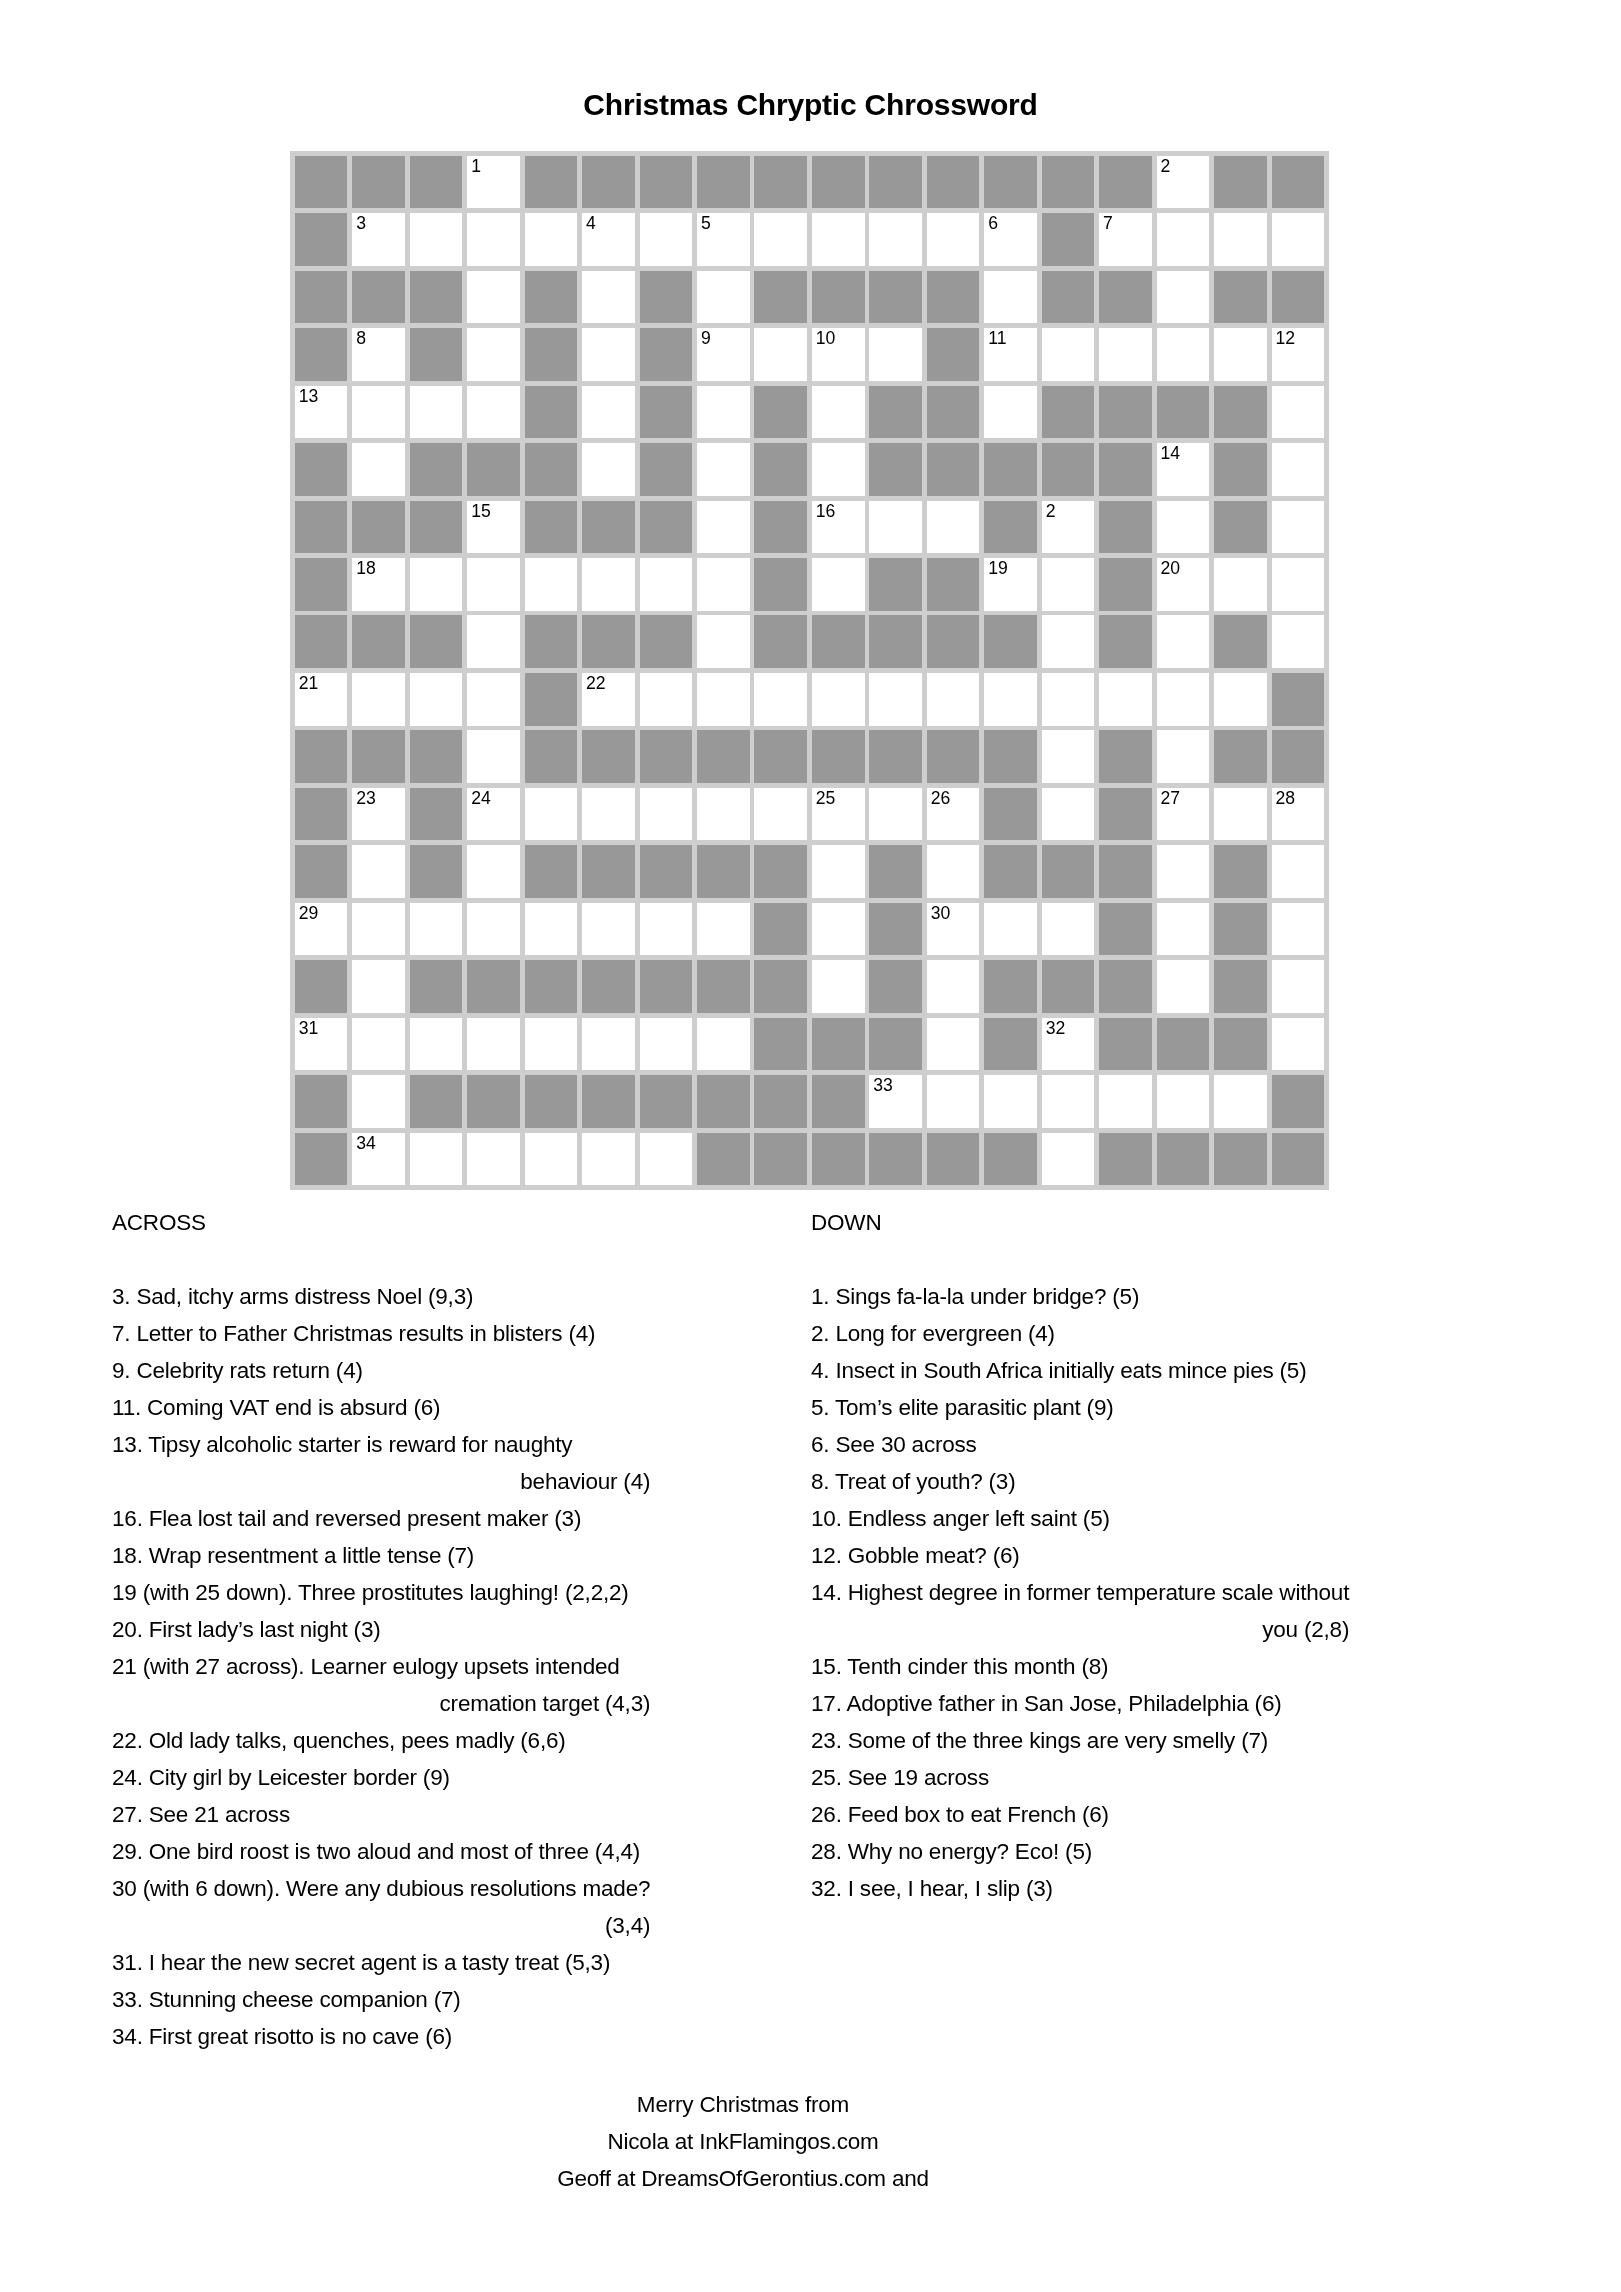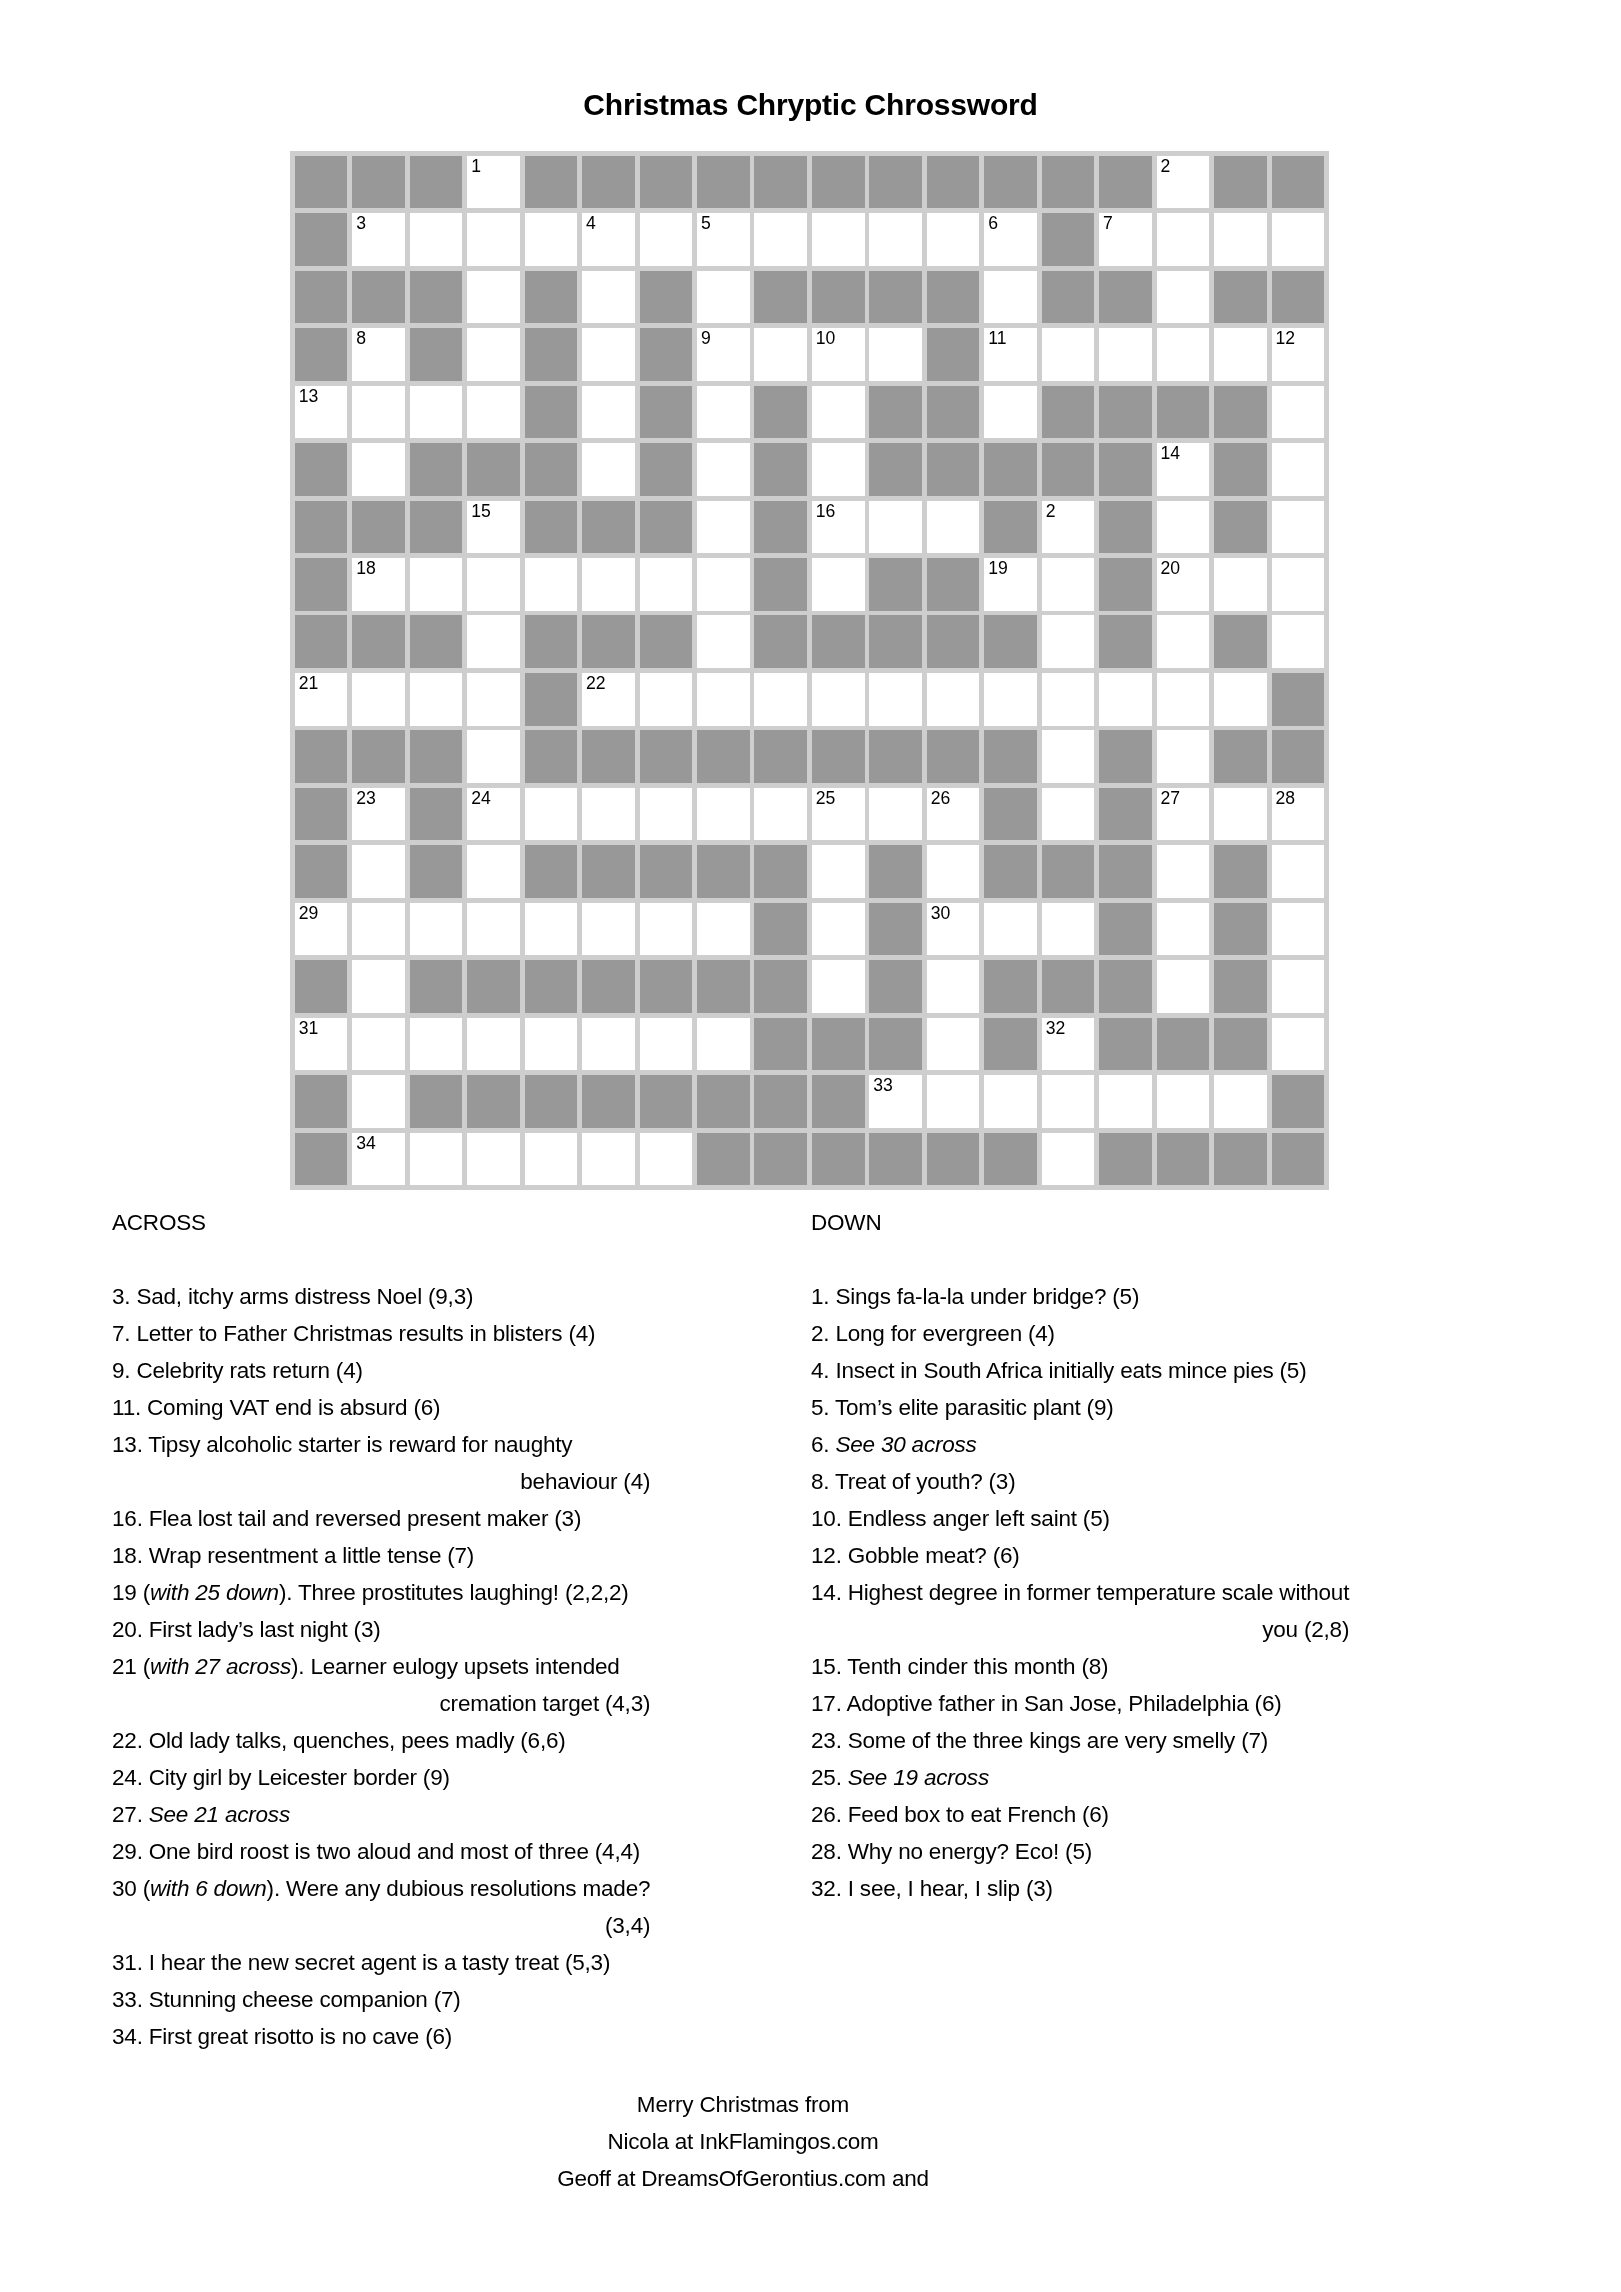--- a/index.html
+++ b/index.html
@@ -45,21 +45,21 @@
     font-size:22.5px;
     line-height:37px;
     letter-spacing:-0.2px;
     white-space:nowrap;
   }
   .clues.across{left:112px;}
   .clues.down{left:811px;}
   .clue-heading{line-height:37px;}
   .spacer-line{height:37px;}
   .clue-line.indent{padding-left:30px;text-align:right;}
-  .ital{font-style:italic;}
+  .ital{}
   .footer{
     position:absolute;top:2086px;left:0;width:1486px;
     text-align:center;
     font-size:22.5px;line-height:37px;
     letter-spacing:-0.2px;
   }
 </style>
 </head>
 <body>
 

